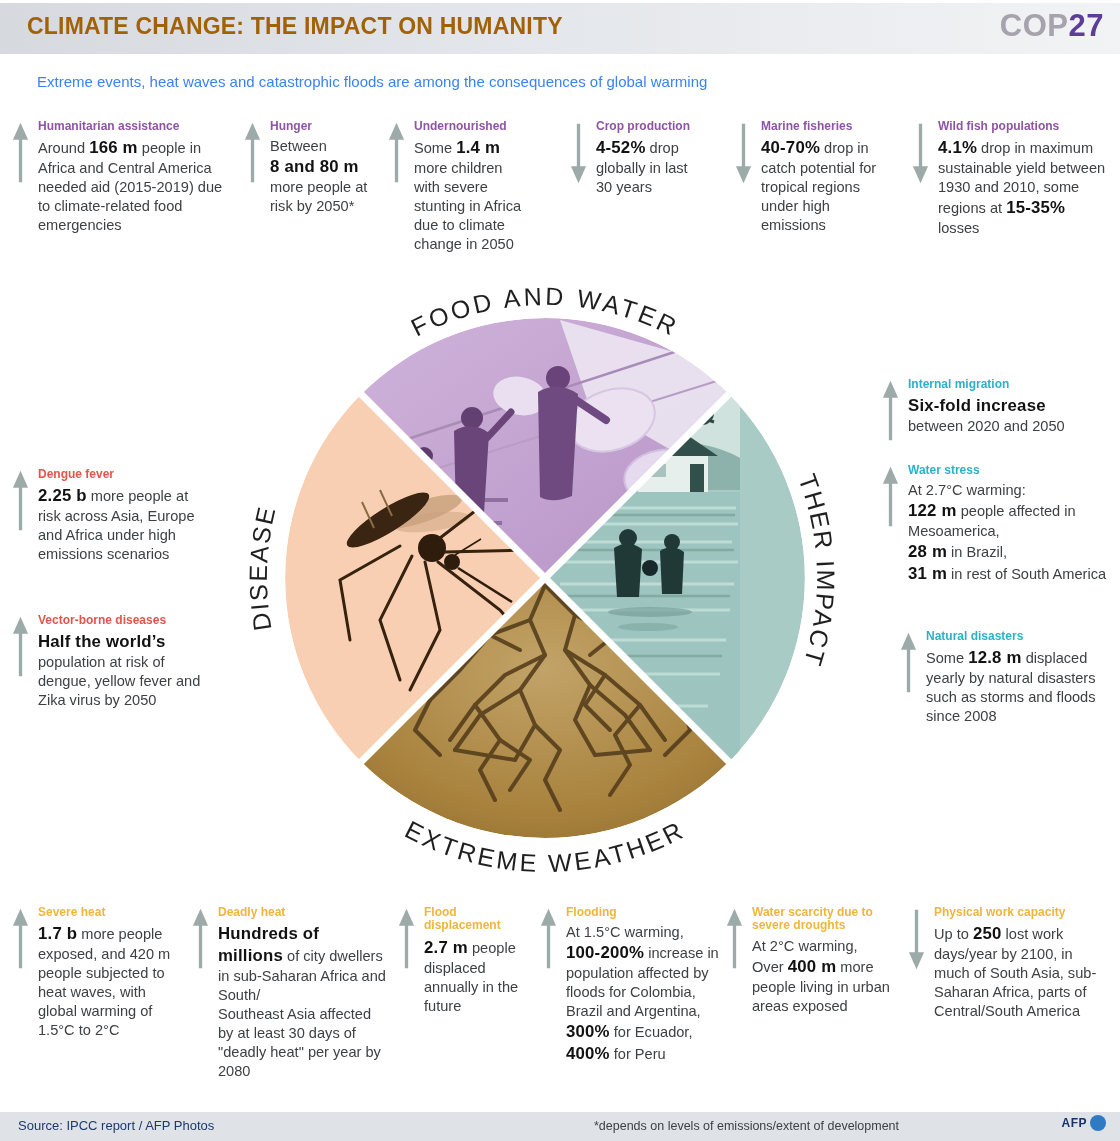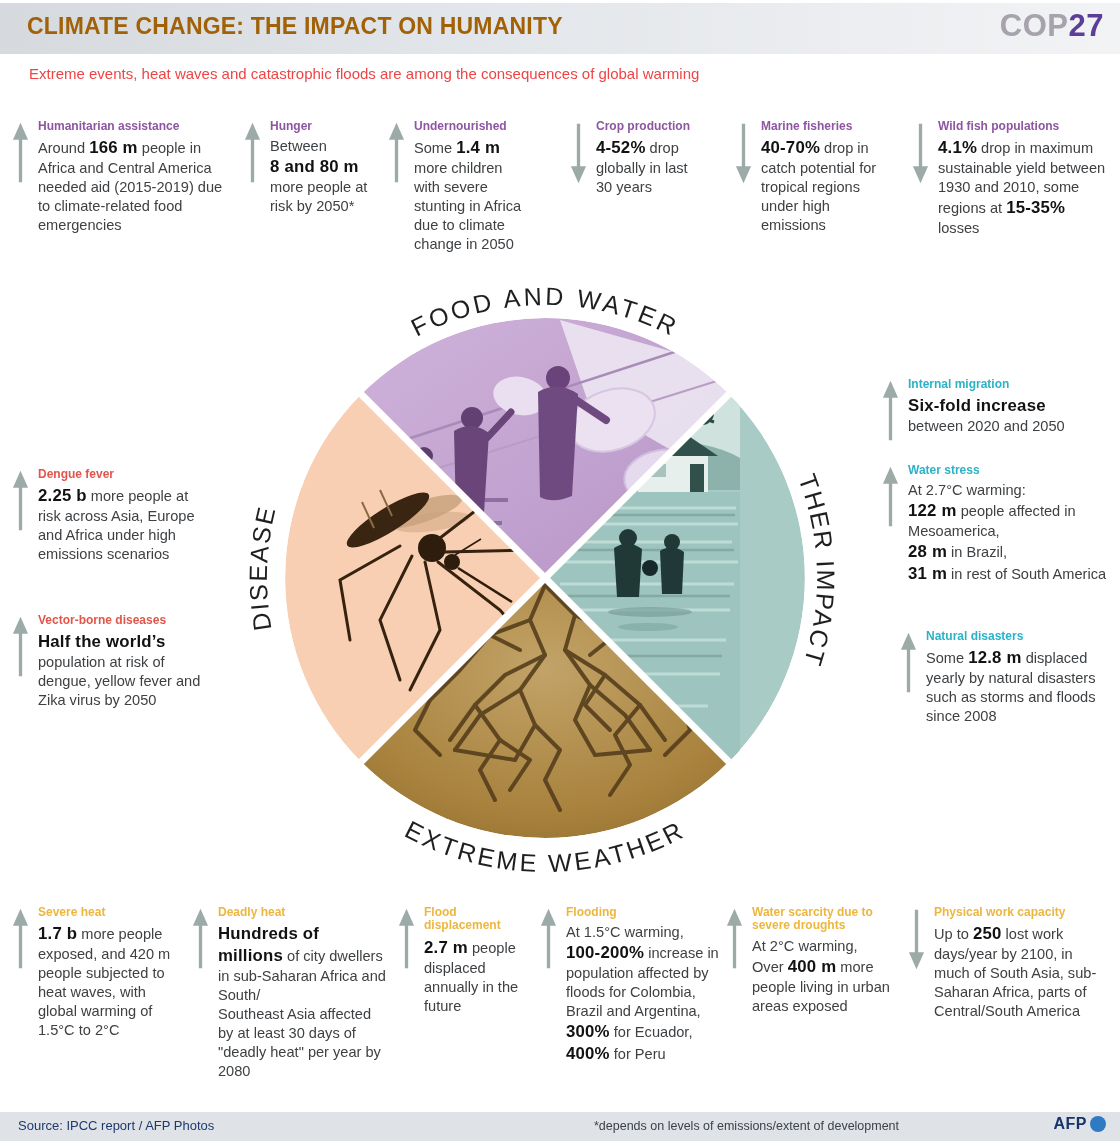--- a/index.html
+++ b/index.html
@@ -7,21 +7,21 @@
   .canvas{position:absolute;inset:0;}
 
   
   .titlebar{position:absolute;left:0;top:3px;width:100%;height:51px;
     background:linear-gradient(90deg,#d6dade 0%,#e3e6ea 45%,#f2f3f5 100%);}
   .title{position:absolute;left:27px;top:13px;margin:0;font-size:23px;font-weight:700;
     color:#a16207;letter-spacing:.2px;}
   .cop27{position:absolute;right:16px;top:8px;font-size:31px;font-weight:700;letter-spacing:.5px;}
   .cop27 .cop{color:#a7a3ac;}
   .cop27 .num{color:#5c3d98;}
-  .subtitle{position:absolute;left:25px;top:61px;margin:4px;font-size:15px;color:#ef4444;}
+  .subtitle{position:absolute;left:25px;top:61px;margin:12px;font-size:15px;color:#3b82f6;}
 
   
   .stat{position:absolute;display:flex;gap:9px;align-items:flex-start;}
   .arrow{width:17px;height:66px;flex:none;}
   .arrow polygon{fill:#9caaa8;}
   .arrow line{stroke:#9caaa8;}
   .ct{flex:1;min-width:0;}
   .hd{margin:0 0 4px 0;font-size:12px;font-weight:700;line-height:1.12;}
   .c-purple{color:#8e55a3;}
   .c-red{color:#e2554a;}
@@ -32,21 +32,21 @@
 
   
   .wheel{position:absolute;left:0;top:250px;width:1120px;height:660px;pointer-events:none;}
   .arcLabel{font-size:25px;letter-spacing:3px;fill:#1f1f1f;}
 
   
   .footerbar{position:absolute;left:0;top:1112px;width:100%;height:29px;background:#dfe2e6;}
   .src{position:absolute;left:18px;top:1118px;font-size:13px;color:#1d3a6d;}
   .fnote{position:absolute;left:594px;top:1119px;font-size:12.5px;color:#3c4247;}
   .afp{position:absolute;right:14px;top:1115px;display:flex;align-items:center;gap:3px;}
-  .afp-text{font-size:16px;font-weight:700;color:#16336b;letter-spacing:.5px;}
+  .afp-text{font-size:12px;font-weight:700;color:#16336b;letter-spacing:.5px;}
   .afp-dot{width:16px;height:16px;border-radius:50%;background:#2e7bc4;display:inline-block;}
 </style>
 </head>
 <body>
 
 <div class="canvas">
 
   <div class="titlebar"></div>
   <h1 class="title">CLIMATE CHANGE: THE IMPACT ON HUMANITY</h1>
   <div class="cop27">

